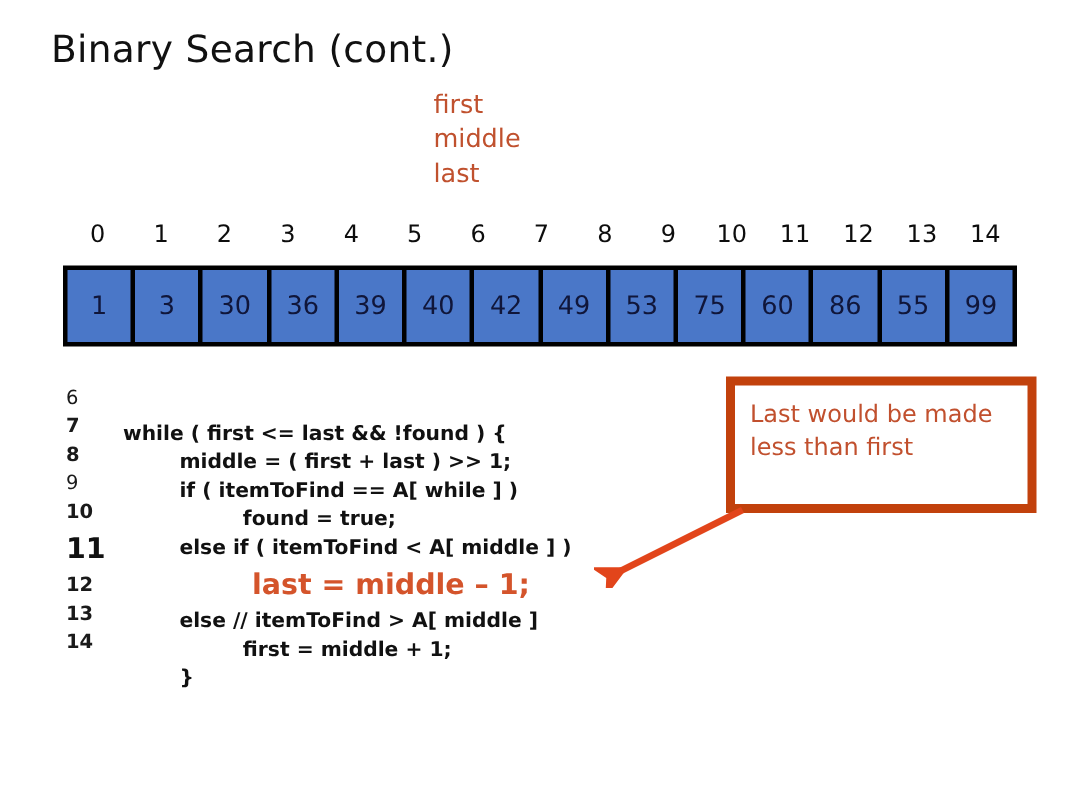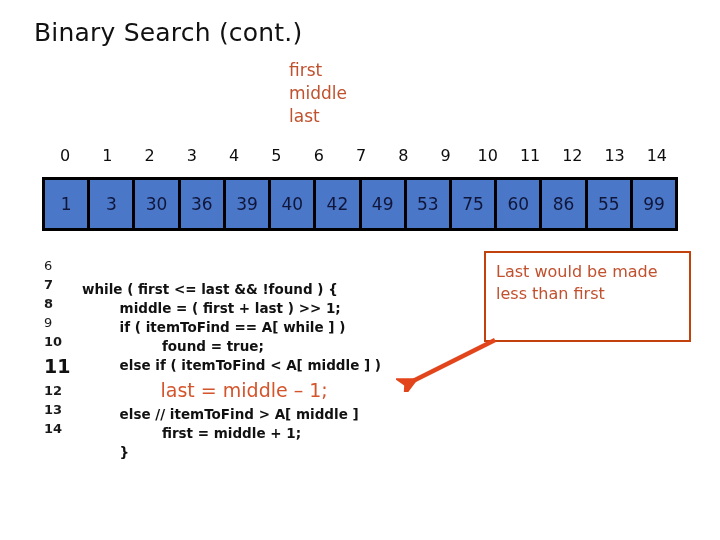--- a/index.html
+++ b/index.html
@@ -138,32 +138,32 @@
   }
   .code-line.highlight .lineno {
     font-size: 19px;
     line-height: 30px;
     font-weight: 700;
     color: #111111;
   }
   .code-line.highlight .codetext {
     font-size: 19px;
     line-height: 30px;
-    font-weight: 400;
+    font-weight: 700;
     color: #D4542B;
   }
 
   
   #callout-box {
     position: absolute;
     left: 484px;
     top: 251px;
     width: 207px;
     height: 91px;
-    border: 2px solid #c2410c;
+    border: 6px solid #c2410c;
     background: #ffffff;
     box-sizing: border-box;
     padding: 8px 10px 0 10px;
   }
   .callout-text {
     font-size: 16px;
     line-height: 22px;
     color: #C1502E;
     font-family: "DejaVu Sans", sans-serif;
   }

